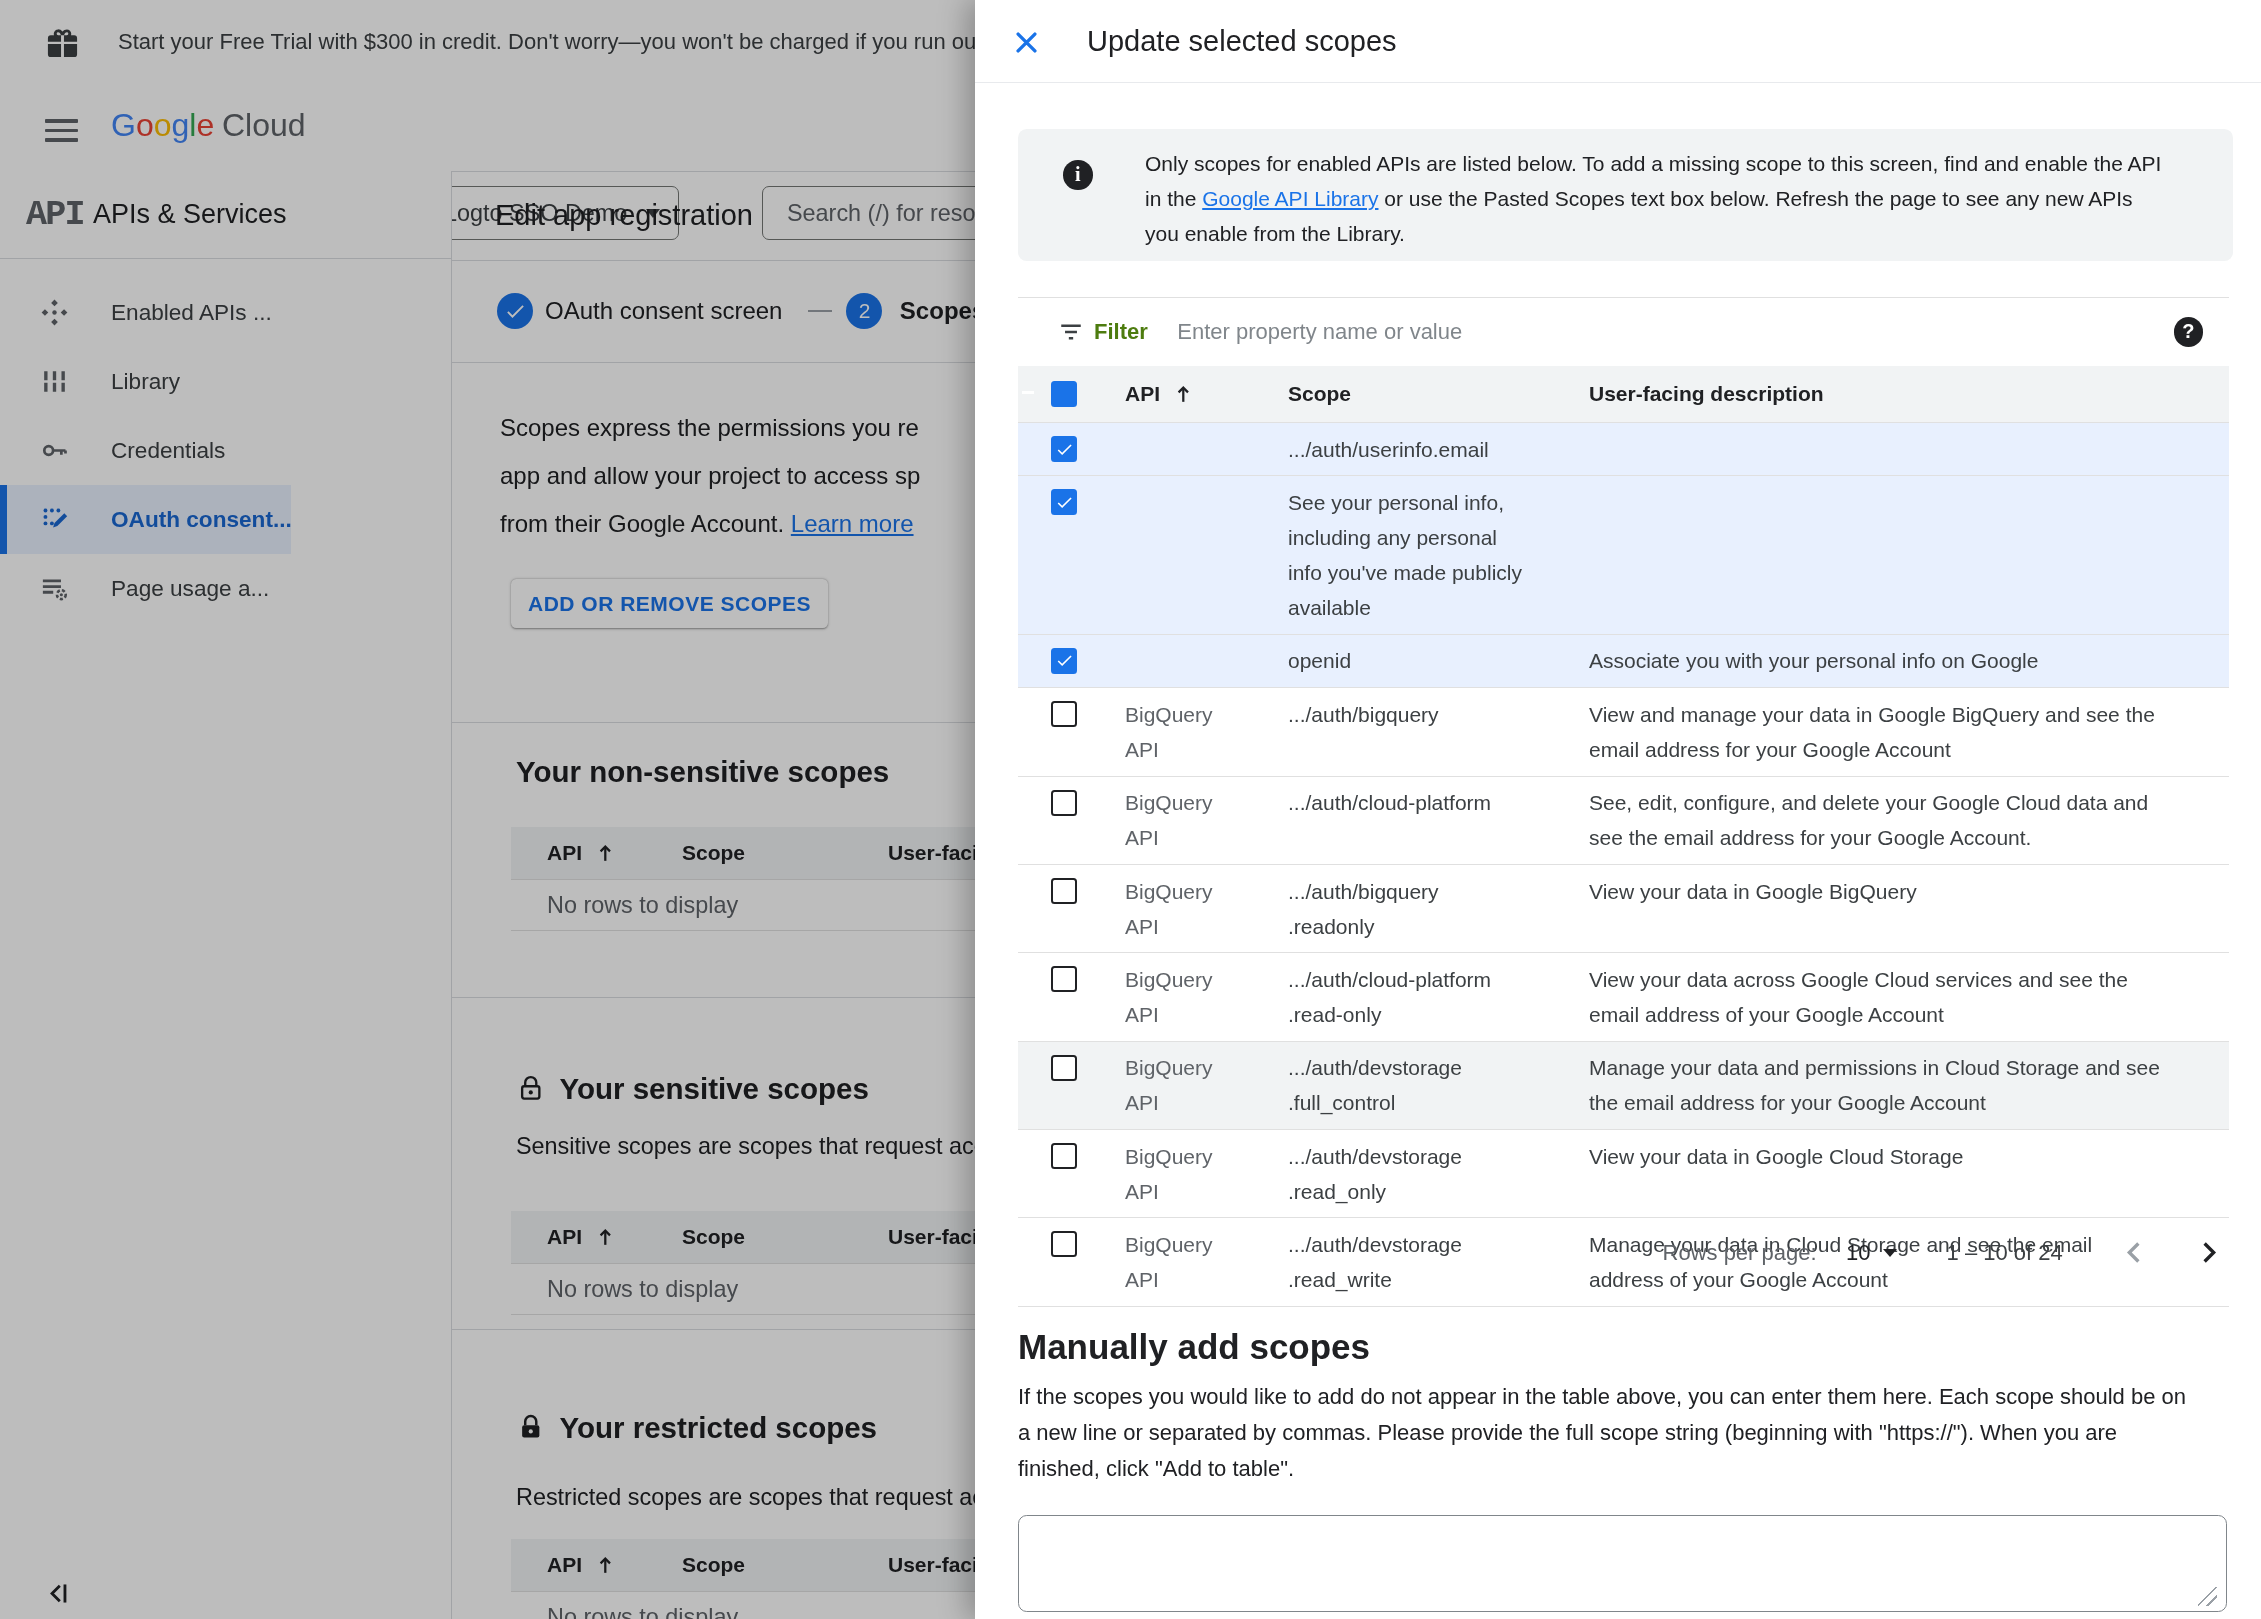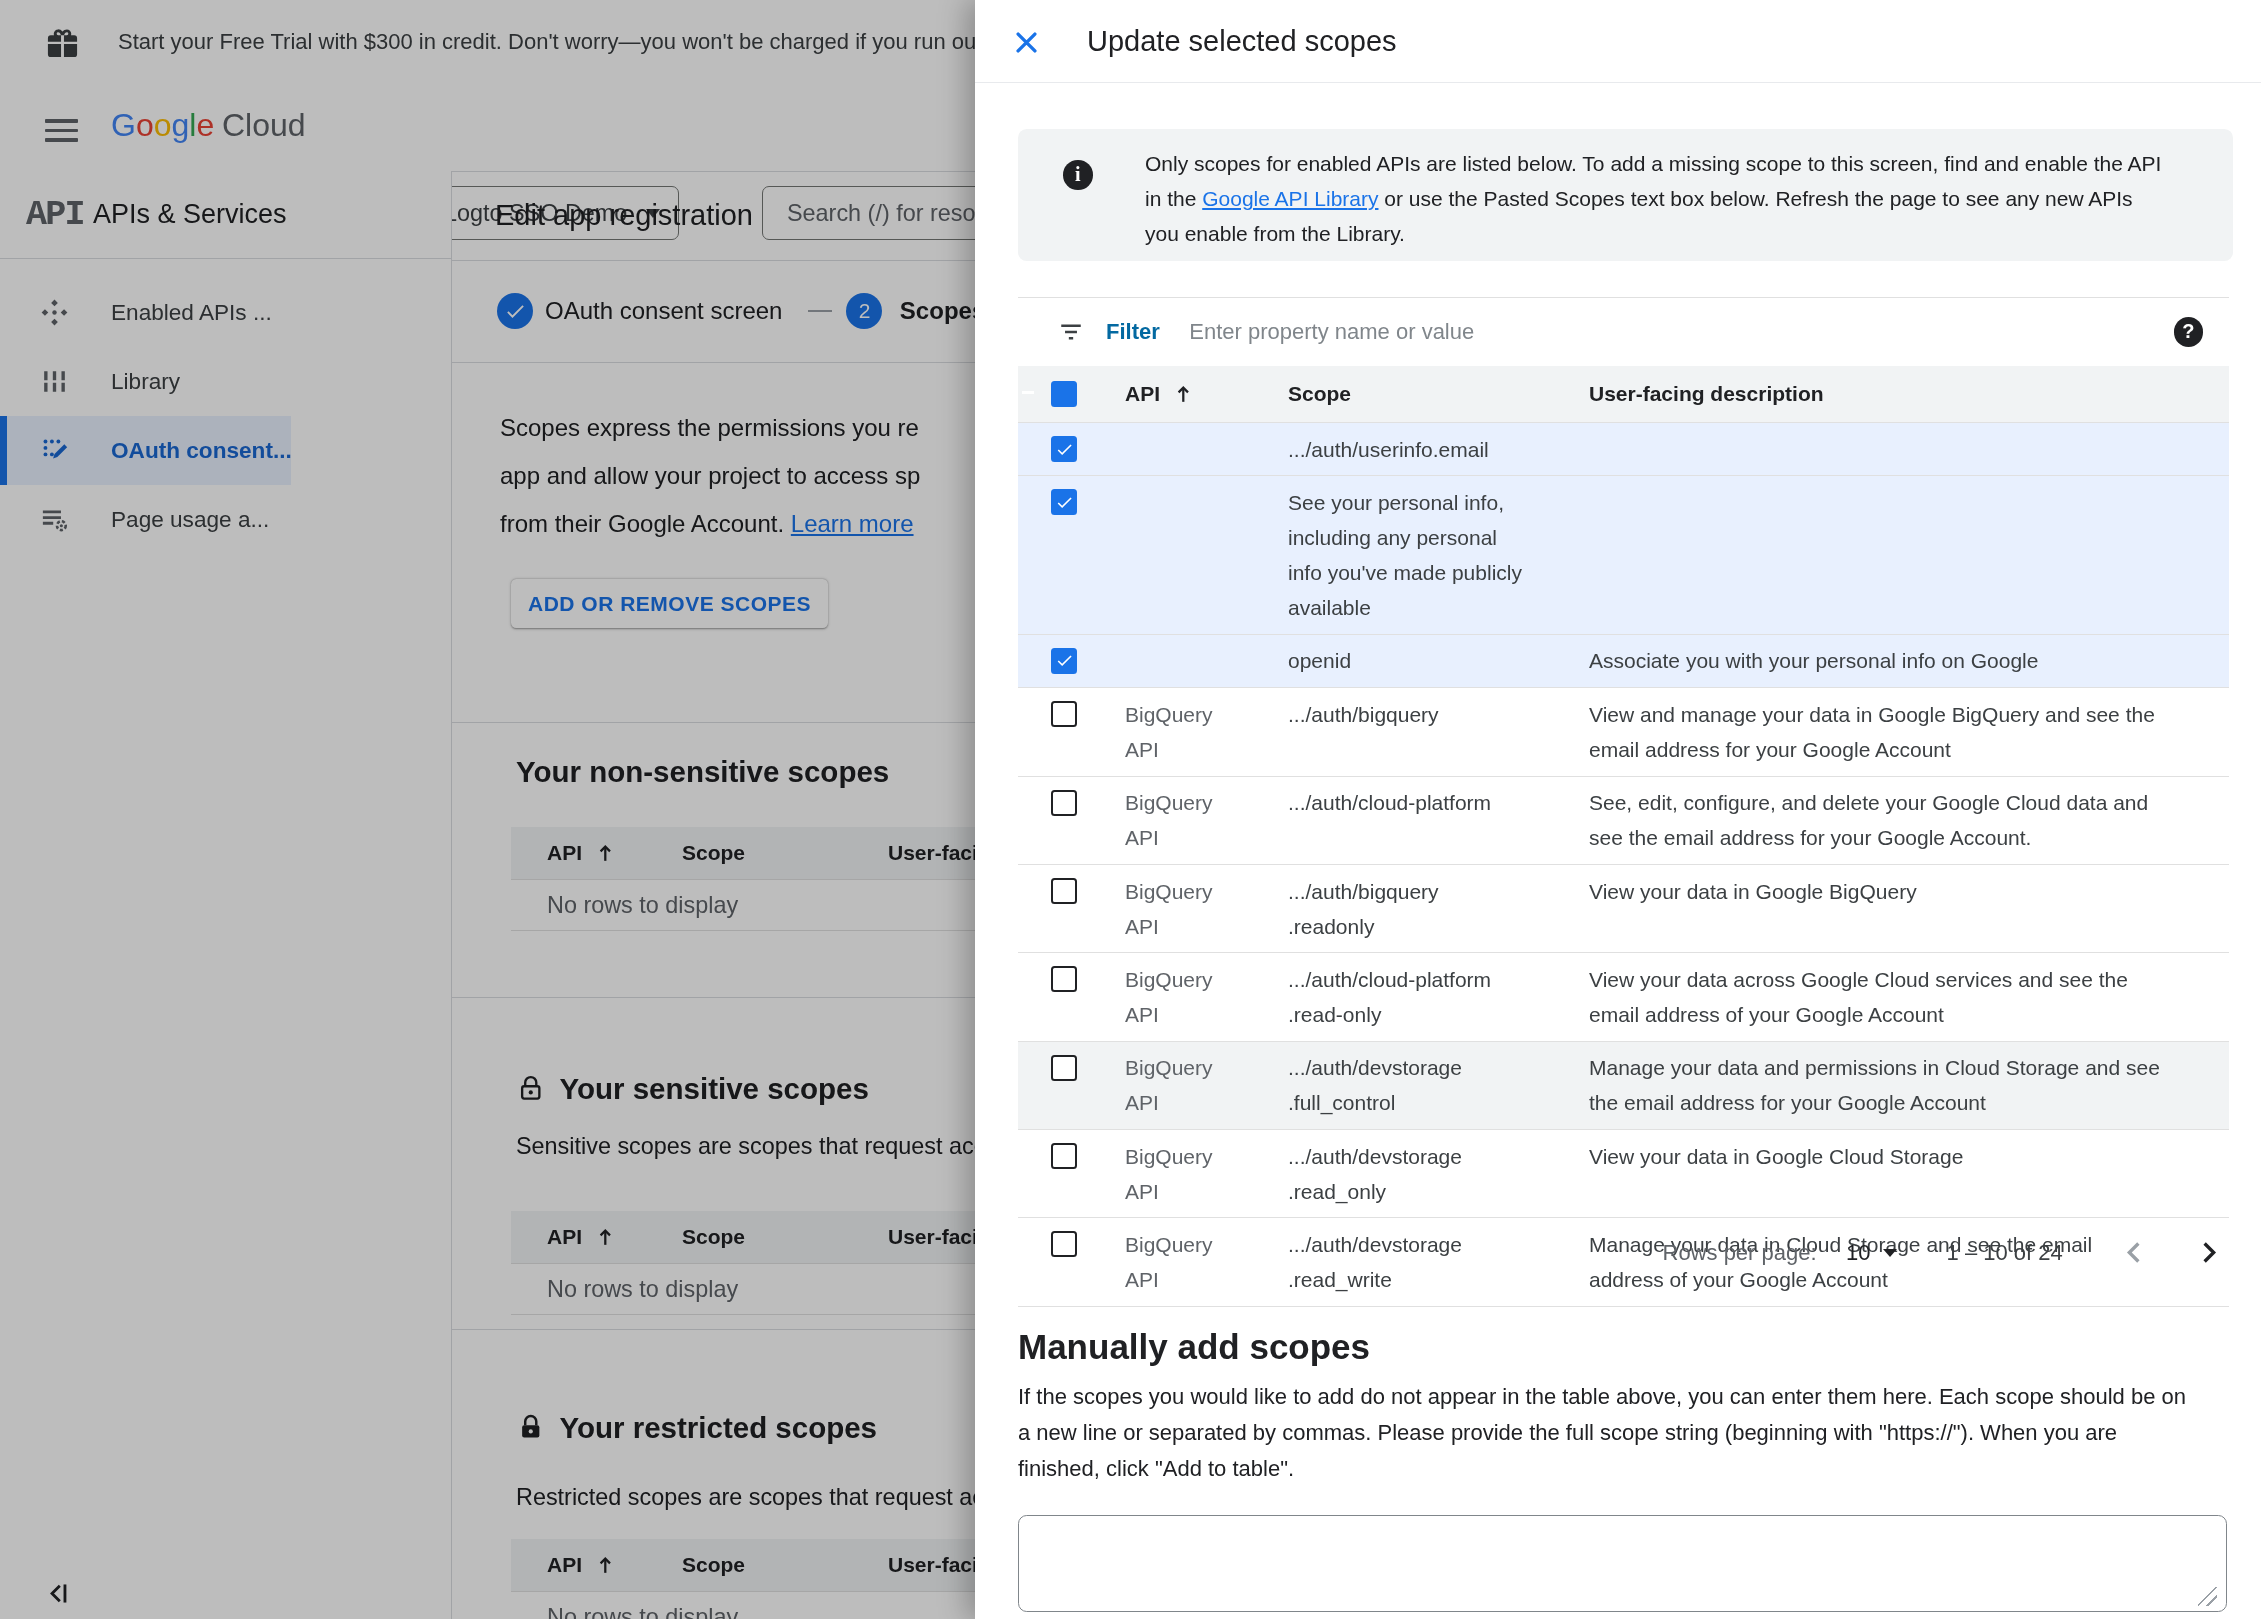--- a/index.html
+++ b/index.html
@@ -67,21 +67,21 @@
   
   .overlay{position:absolute;left:975px;top:0;width:1286px;height:1620px;background:#fff;z-index:50;box-shadow:-8.7px 0 26px rgba(0,0,0,.25);}
   .ov-head{position:absolute;left:0;top:0;width:100%;height:83px;border-bottom:0.9px solid #e8eaed;box-sizing:border-box;}
   .closex{position:absolute;left:36px;top:27px;width:31px;height:31px;cursor:pointer;}
   .ov-title{position:absolute;left:112px;top:0;height:61px;line-height:83px;font-size:29px;color:#202124;white-space:nowrap;}
   .infobox{position:absolute;left:43px;top:129px;width:1215px;height:132px;background:#f1f3f4;border-radius:8.7px;box-sizing:border-box;}
   .infoicon{position:absolute;left:45px;top:31px;width:29.5px;height:29.5px;border-radius:50%;background:#202124;color:#fff;font-size:20px;font-weight:700;text-align:center;line-height:29.5px;font-family:"Liberation Serif",serif;}
   .infotext{position:absolute;left:127px;top:17.4px;width:1025px;font-size:21px;line-height:35px;color:#202124;}
   .filterrow{position:absolute;left:43px;top:297px;width:1211px;height:69px;border-top:0.9px solid #e0e0e0;box-sizing:border-box;display:flex;align-items:center;}
   .filtericon{margin-left:40px;width:26px;height:26px;flex:0 0 auto;}
-  .filterlabel{margin-left:22px;font-size:22px;font-weight:700;color:#0369a1;}
+  .filterlabel{margin-left:10px;font-size:22px;font-weight:700;color:#4d7c0f;}
   .filterinput{margin-left:29.5px;font-size:22px;color:#80868b;flex:1;white-space:nowrap;}
   .helpicon{margin-right:26px;width:29.5px;height:29.5px;border-radius:50%;background:#202124;color:#fff;font-size:20px;font-weight:700;text-align:center;line-height:29.5px;flex:0 0 auto;cursor:pointer;}
 
   .scopetable{position:absolute;left:43px;top:366px;width:1211px;}
   .thead{display:grid;grid-template-columns:107px 163px 301px 1fr;background:#f1f3f4;height:56px;align-items:center;border-bottom:0.9px solid #e0e0e0;font-size:21px;font-weight:700;color:#202124;}
   .thead .hapi{display:flex;align-items:center;}
   .thead .arrow{margin-left:12px;width:22.6px;height:22.6px;}
   .trow{display:grid;grid-template-columns:107px 163px 301px 1fr;border-bottom:0.9px solid #e0e0e0;background:#fff;}
   .trow.selected{background:#e8f0fe;}
   .trow.highlight{background:#f1f3f4;}
@@ -160,20 +160,27 @@
                 <circle cx="12" cy="12" r="1.7"></circle>
               </svg></span>
             <span class="slabel">Enabled APIs ...</span>
           </div>
           <div class="side-item">
             <span class="sicon"><svg viewBox="0 0 24 24" fill="#5f6368" width="31" height="31">
                 <path d="M4 4h2.6v7H4zM10.7 4h2.6v7h-2.6zM17.4 4H20v7h-2.6zM4 13h2.6v7H4zM10.7 13h2.6v7h-2.6zM17.4 13H20v7h-2.6z"></path>
               </svg></span>
             <span class="slabel">Library</span>
           </div>
+          <div class="side-item">
+            <span class="sicon"><svg viewBox="0 0 24 24" fill="none" stroke="#5f6368" stroke-width="2.1" width="31" height="31">
+                <circle cx="7.5" cy="12" r="3.4"></circle>
+                <path d="M11 12h9.5M17.3 12v3.2M20.5 12v2.4"></path>
+              </svg></span>
+            <span class="slabel">Credentials</span>
+          </div>
           <div class="side-item selected">
             <span class="sicon"><svg viewBox="0 0 24 24" fill="#1967d2" width="31" height="31">
                 <circle cx="5" cy="5" r="1.5"></circle>
                 <circle cx="10" cy="5" r="1.5"></circle>
                 <circle cx="15" cy="5" r="1.5"></circle>
                 <circle cx="5" cy="10" r="1.5"></circle>
                 <circle cx="5" cy="15" r="1.5"></circle>
                 <circle cx="10" cy="15" r="1.5"></circle>
                 <path d="M19.6 7.2l-7.6 7.6-1.1 3.3 3.3-1.1 7.6-7.6z"></path>
               </svg></span>

